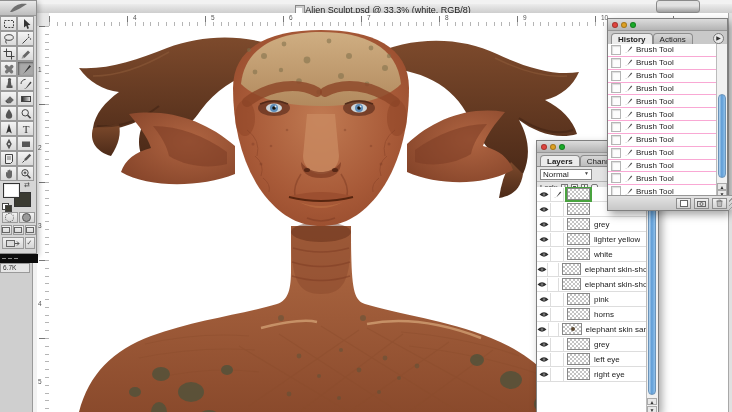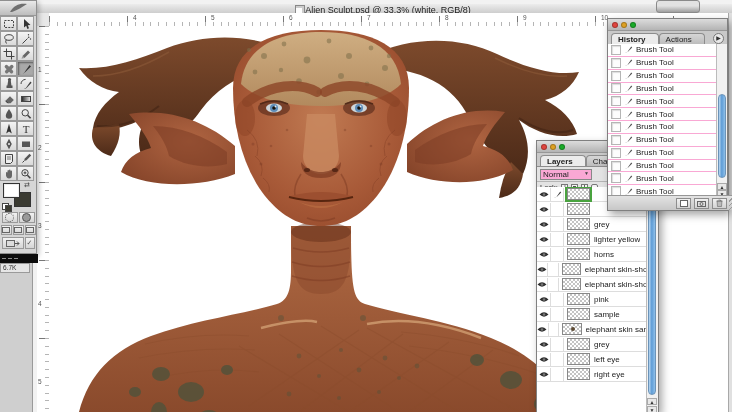--- a/index.html
+++ b/index.html
@@ -52,42 +52,42 @@
   .below-strip{left:0;top:254px;width:38px;height:9px;background:#0c0c0c;display:flex;align-items:center;gap:2px;padding-left:2px;box-sizing:border-box;}
   .below-strip i{display:block;width:4px;height:1px;background:#8a8a8a;}
   .size-box{left:0;top:263px;width:30px;height:10px;background:#e6e6e6;border:1px solid #9a9a9a;box-sizing:border-box;font-size:6.5px;color:#333;line-height:8px;padding-left:2px;}
 
   
   .palette{background:#e6e6e6;border:1px solid #808080;box-sizing:border-box;box-shadow:3px 4px 8px rgba(0,0,0,0.35);}
   .pal-titlebar{height:11px;background:linear-gradient(#dcdcdc,#b4b4b4);border-bottom:1px solid #979797;display:flex;align-items:center;gap:3px;padding-left:4px;}
   .tl{width:6px;height:6px;border-radius:50%;border:1px solid rgba(0,0,0,0.25);box-sizing:border-box;}
   .tl.red{background:#e0443e;} .tl.yel{background:#dea123;} .tl.grn{background:#1aab29;}
   .tab-row{height:13px;background:#c9c9c9;display:flex;align-items:flex-end;padding-left:3px;border-bottom:1px solid #8d8d8d;position:relative;}
-  .tab{font-size:8px;color:#222;padding:1px 12px 0 6px;border:1px solid #8d8d8d;border-bottom:none;border-radius:4px 4px 0 0;background:linear-gradient(#d6d6d6,#bdbdbd);height:11px;box-sizing:border-box;white-space:nowrap;overflow:hidden;}
+  .tab{font-size:8px;color:#222;padding:1px 6px 0 6px;border:1px solid #8d8d8d;border-bottom:none;border-radius:4px 4px 0 0;background:linear-gradient(#d6d6d6,#bdbdbd);height:11px;box-sizing:border-box;white-space:nowrap;overflow:hidden;}
   .tab.active{background:#ececec;font-weight:bold;}
   .pal-menu-btn{position:absolute;right:3px;top:2px;width:9px;height:9px;border:1px solid #777;border-radius:50%;background:#e8e8e8;display:flex;align-items:center;justify-content:center;font-size:6px;color:#333;line-height:9px;}
 
   
   .history-palette{left:607px;top:18px;width:121px;height:193px;}
   .hist-list{position:absolute;left:0;top:25px;width:119px;height:154px;background:#fff;overflow:hidden;}
   .hist-row{height:11.85px;display:flex;align-items:center;border-bottom:1px solid #f9a8d4;position:relative;}
   .hist-row .well{width:8px;height:8px;margin:0 3px;background:#fdfdfd;border:1px solid #b5b5b5;box-shadow:inset 1px 1px 1px #ddd;}
   .hist-row .hlabel{font-size:8px;color:#222;margin-left:3px;white-space:nowrap;}
   .scroll-track{position:absolute;background:#f1f1f1;border-left:1px solid #bbb;box-sizing:border-box;}
   .hist-scroll{right:0;top:25px;width:11px;height:154px;}
   .aqua-thumb{position:absolute;left:1px;width:8px;border-radius:4px;background:linear-gradient(90deg,#bcd9f2,#5e9cd6 45%,#8fc0ea);border:1px solid #6b93b8;box-sizing:border-box;}
   .scroll-arrows{position:absolute;left:0;width:10px;font-size:5px;color:#333;text-align:center;line-height:6px;background:#e8e8e8;border:1px solid #aaa;box-sizing:border-box;}
   .hist-bottom{position:absolute;left:0;bottom:0;width:119px;height:14px;background:linear-gradient(#e3e3e3,#c7c7c7);border-top:1px solid #979797;display:flex;align-items:center;justify-content:flex-end;gap:3px;padding-right:14px;}
   .mini-btn{width:13px;height:9px;border:1px solid #8d8d8d;background:linear-gradient(#f1f1f1,#d2d2d2);display:flex;align-items:center;justify-content:center;}
   .grip{position:absolute;right:0;bottom:0;width:12px;height:12px;background:repeating-linear-gradient(135deg,transparent 0 2px,#9a9a9a 2px 3px);}
 
   
   .layers-palette{left:536px;top:140px;width:123px;height:272px;}
   .blend-row{height:14px;display:flex;align-items:center;padding-left:3px;background:#e3e3e3;border-bottom:1px solid #b5b5b5;}
-  .blend-select{width:52px;height:11px;background:#f9a8d4;border:1px solid #888;font-size:8px;color:#222;display:flex;align-items:flex-start;justify-content:space-between;padding:0 2px;box-sizing:border-box;}
+  .blend-select{width:52px;height:11px;background:#ffffff;border:1px solid #888;font-size:8px;color:#222;display:flex;align-items:flex-start;justify-content:space-between;padding:0 2px;box-sizing:border-box;}
   .blend-select .car{font-size:5px;color:#444;}
   .lock-row{height:11px;display:flex;align-items:center;gap:3px;padding-left:3px;background:#e3e3e3;border-bottom:1px solid #b5b5b5;font-size:7.5px;color:#222;}
   .lock-ico{width:7px;height:7px;border:1px solid #777;box-sizing:border-box;background:#f4f4f4;display:inline-block;}
   .lock-ico.l1{background-image:linear-gradient(45deg,#bbb 25%,transparent 25% 75%,#bbb 75%),linear-gradient(45deg,#bbb 25%,transparent 25% 75%,#bbb 75%);background-size:4px 4px;background-position:0 0,2px 2px;}
   .lock-ico.l2{background:radial-gradient(circle at 50% 50%,#555 0 1.5px,#f4f4f4 2px);}
   .lock-ico.l3{background:linear-gradient(#f4f4f4,#f4f4f4),linear-gradient(90deg,transparent 2px,#666 2px 3px,transparent 3px),linear-gradient(0deg,transparent 2px,#666 2px 3px,transparent 3px);background-blend-mode:multiply;}
   .lock-ico.l4{border-radius:2px 2px 0 0;background:linear-gradient(#f4f4f4 2px,#777 2px);}
   .layer-list{position:absolute;left:0;top:46px;width:110px;height:226px;background:#fff;overflow:hidden;}
   .layer-row{height:14px;display:flex;align-items:center;border-bottom:1px solid #ddd;}
   .cell{display:flex;align-items:center;justify-content:center;}
@@ -643,77 +643,77 @@
           <span class="cell eye">
             <svg width="10" height="7" viewBox="0 0 10 7">
               <path d="M0.5,3.5 Q5,-0.8 9.5,3.5 Q5,7.8 0.5,3.5 Z" fill="#2e2e2e"></path>
               <circle cx="5" cy="3.5" r="1.3" fill="#777"></circle>
             </svg>
           </span>
           <span class="cell link">
             
           </span>
           <span class="thumb checker"></span>
+          <span class="lname">white</span>
+        </div>
+
+        <div class="layer-row">
+          <span class="cell eye">
+            <svg width="10" height="7" viewBox="0 0 10 7">
+              <path d="M0.5,3.5 Q5,-0.8 9.5,3.5 Q5,7.8 0.5,3.5 Z" fill="#2e2e2e"></path>
+              <circle cx="5" cy="3.5" r="1.3" fill="#777"></circle>
+            </svg>
+          </span>
+          <span class="cell link">
+            
+          </span>
+          <span class="thumb checker"></span>
+          <span class="lname">elephant skin-should..</span>
+        </div>
+
+        <div class="layer-row">
+          <span class="cell eye">
+            <svg width="10" height="7" viewBox="0 0 10 7">
+              <path d="M0.5,3.5 Q5,-0.8 9.5,3.5 Q5,7.8 0.5,3.5 Z" fill="#2e2e2e"></path>
+              <circle cx="5" cy="3.5" r="1.3" fill="#777"></circle>
+            </svg>
+          </span>
+          <span class="cell link">
+            
+          </span>
+          <span class="thumb checker"></span>
+          <span class="lname">elephant skin-should..</span>
+        </div>
+
+        <div class="layer-row">
+          <span class="cell eye">
+            <svg width="10" height="7" viewBox="0 0 10 7">
+              <path d="M0.5,3.5 Q5,-0.8 9.5,3.5 Q5,7.8 0.5,3.5 Z" fill="#2e2e2e"></path>
+              <circle cx="5" cy="3.5" r="1.3" fill="#777"></circle>
+            </svg>
+          </span>
+          <span class="cell link">
+            
+          </span>
+          <span class="thumb checker"></span>
+          <span class="lname">pink</span>
+        </div>
+
+        <div class="layer-row">
+          <span class="cell eye">
+            <svg width="10" height="7" viewBox="0 0 10 7">
+              <path d="M0.5,3.5 Q5,-0.8 9.5,3.5 Q5,7.8 0.5,3.5 Z" fill="#2e2e2e"></path>
+              <circle cx="5" cy="3.5" r="1.3" fill="#777"></circle>
+            </svg>
+          </span>
+          <span class="cell link">
+            
+          </span>
+          <span class="thumb checker"></span>
           <span class="lname">horns</span>
-        </div>
-
-        <div class="layer-row">
-          <span class="cell eye">
-            <svg width="10" height="7" viewBox="0 0 10 7">
-              <path d="M0.5,3.5 Q5,-0.8 9.5,3.5 Q5,7.8 0.5,3.5 Z" fill="#2e2e2e"></path>
-              <circle cx="5" cy="3.5" r="1.3" fill="#777"></circle>
-            </svg>
-          </span>
-          <span class="cell link">
-            
-          </span>
-          <span class="thumb checker"></span>
-          <span class="lname">elephant skin-should..</span>
-        </div>
-
-        <div class="layer-row">
-          <span class="cell eye">
-            <svg width="10" height="7" viewBox="0 0 10 7">
-              <path d="M0.5,3.5 Q5,-0.8 9.5,3.5 Q5,7.8 0.5,3.5 Z" fill="#2e2e2e"></path>
-              <circle cx="5" cy="3.5" r="1.3" fill="#777"></circle>
-            </svg>
-          </span>
-          <span class="cell link">
-            
-          </span>
-          <span class="thumb checker"></span>
-          <span class="lname">elephant skin-should..</span>
-        </div>
-
-        <div class="layer-row">
-          <span class="cell eye">
-            <svg width="10" height="7" viewBox="0 0 10 7">
-              <path d="M0.5,3.5 Q5,-0.8 9.5,3.5 Q5,7.8 0.5,3.5 Z" fill="#2e2e2e"></path>
-              <circle cx="5" cy="3.5" r="1.3" fill="#777"></circle>
-            </svg>
-          </span>
-          <span class="cell link">
-            
-          </span>
-          <span class="thumb checker"></span>
-          <span class="lname">pink</span>
-        </div>
-
-        <div class="layer-row">
-          <span class="cell eye">
-            <svg width="10" height="7" viewBox="0 0 10 7">
-              <path d="M0.5,3.5 Q5,-0.8 9.5,3.5 Q5,7.8 0.5,3.5 Z" fill="#2e2e2e"></path>
-              <circle cx="5" cy="3.5" r="1.3" fill="#777"></circle>
-            </svg>
-          </span>
-          <span class="cell link">
-            
-          </span>
-          <span class="thumb checker"></span>
-          <span class="lname">sample</span>
         </div>
 
 
         <div class="layer-row">
           <span class="cell eye">
             <svg width="10" height="7" viewBox="0 0 10 7">
               <path d="M0.5,3.5 Q5,-0.8 9.5,3.5 Q5,7.8 0.5,3.5 Z" fill="#2e2e2e"></path>
               <circle cx="5" cy="3.5" r="1.3" fill="#777"></circle>
             </svg>
           </span>

